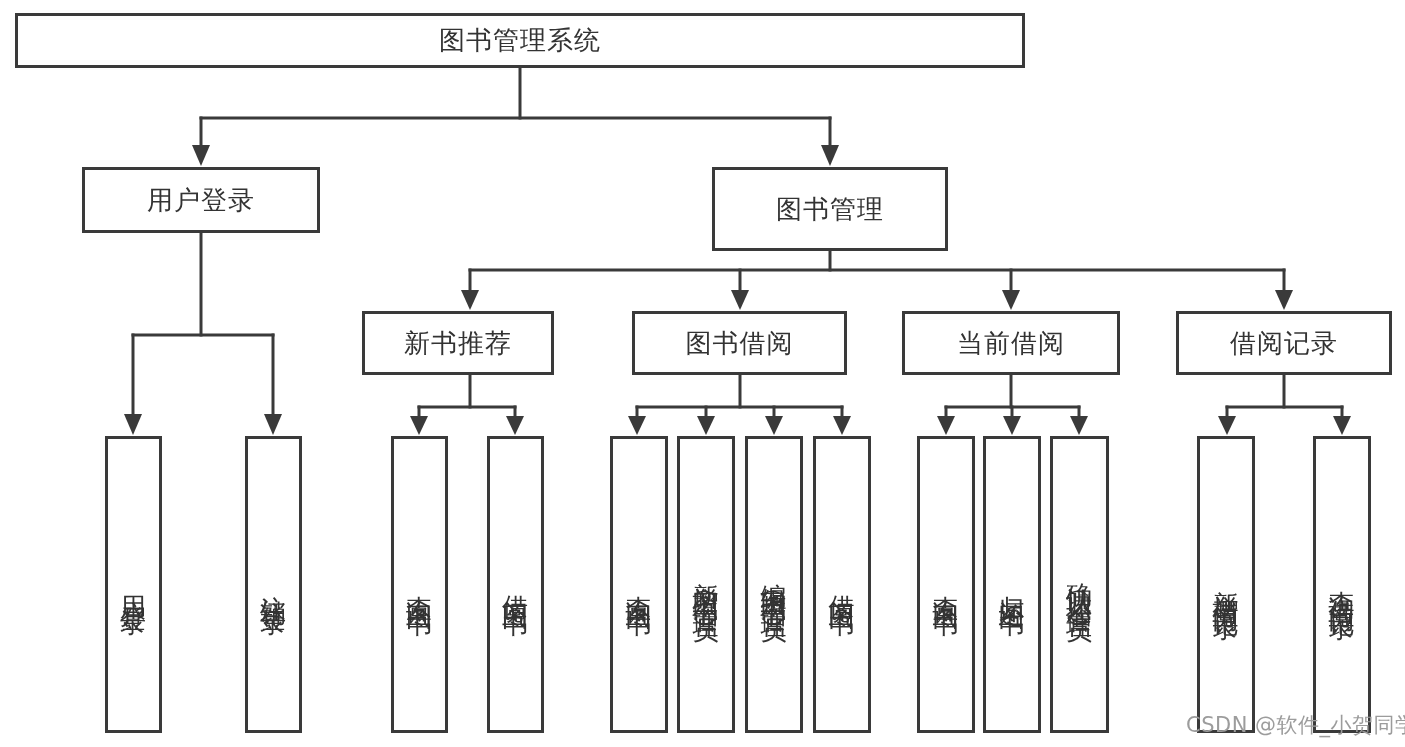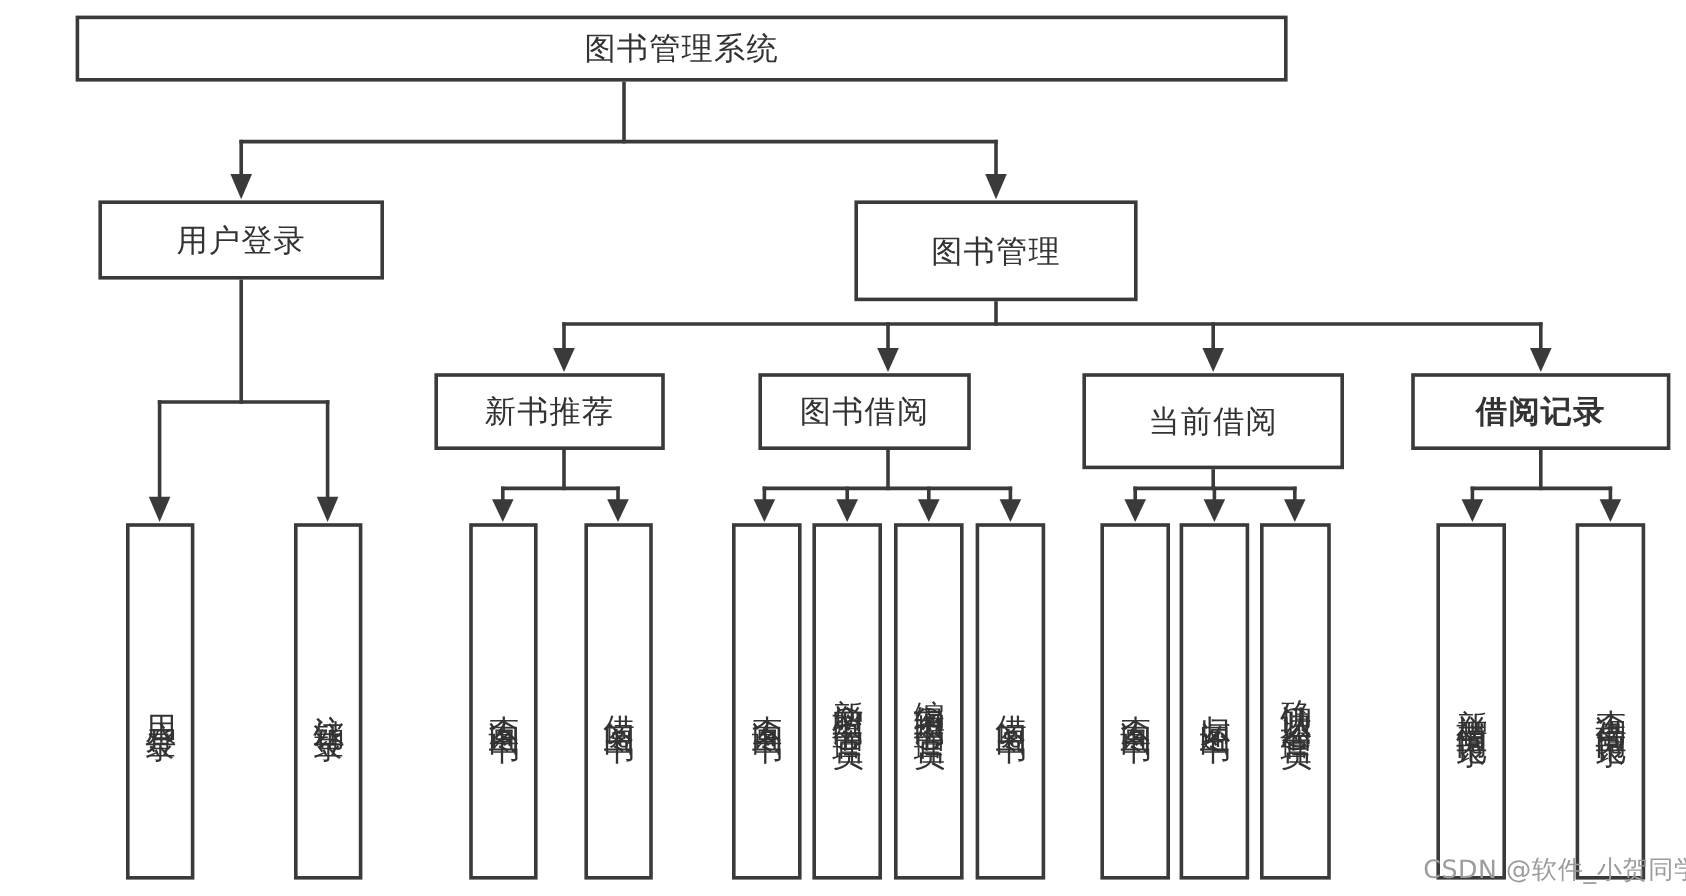--- a/index.html
+++ b/index.html
@@ -110,41 +110,41 @@
     <polygon points="1070,416 1088,416 1079,435"></polygon>
 
     <line x1="1284" y1="375" x2="1284" y2="407"></line>
     <line x1="1227" y1="407" x2="1342" y2="407"></line>
     <line x1="1227" y1="407" x2="1227" y2="417"></line>
     <polygon points="1218,416 1236,416 1227,435"></polygon>
     <line x1="1342" y1="407" x2="1342" y2="417"></line>
     <polygon points="1333,416 1351,416 1342,435"></polygon>
   </svg>
 
-  <div class="node hlabel" style="left:15px; top:13px; width:1010px; height:55px;margin-left:48px;">
+  <div class="node hlabel" style="left:15px; top:13px; width:1010px; height:55px;">
     <span>图书管理系统</span>
   </div>
 
   <div class="node hlabel" style="left:82px; top:167px; width:238px; height:66px;">
     <span>用户登录</span>
   </div>
   <div class="node hlabel" style="left:712px; top:167px; width:236px; height:84px;">
     <span>图书管理</span>
   </div>
 
   <div class="node hlabel" style="left:362px; top:311px; width:192px; height:64px;">
     <span>新书推荐</span>
   </div>
-  <div class="node hlabel" style="left:632px; top:311px; width:177px; height:64px;justify-content:center;">
+  <div class="node hlabel" style="left:632px; top:311px; width:215px; height:64px;justify-content:center;">
     <span>图书借阅</span>
   </div>
-  <div class="node hlabel" style="left:902px; top:311px; width:218px; height:80px;font-family:Liberation Serif, serif;">
+  <div class="node hlabel" style="left:902px; top:311px; width:218px; height:64px;font-family:Liberation Serif, serif;">
     <span>当前借阅</span>
   </div>
-  <div class="node hlabel" style="left:1176px; top:311px; width:216px; height:64px;font-weight:bold;">
+  <div class="node hlabel" style="left:1176px; top:311px; width:216px; height:64px;">
     <span>借阅记录</span>
   </div>
 
   <div class="node leaf" style="left:105px; top:436px; width:57px; height:297px;">
     <span>用户登录</span>
   </div>
   <div class="node leaf" style="left:245px; top:436px; width:57px; height:297px;">
     <span>注销登录</span>
   </div>
 

